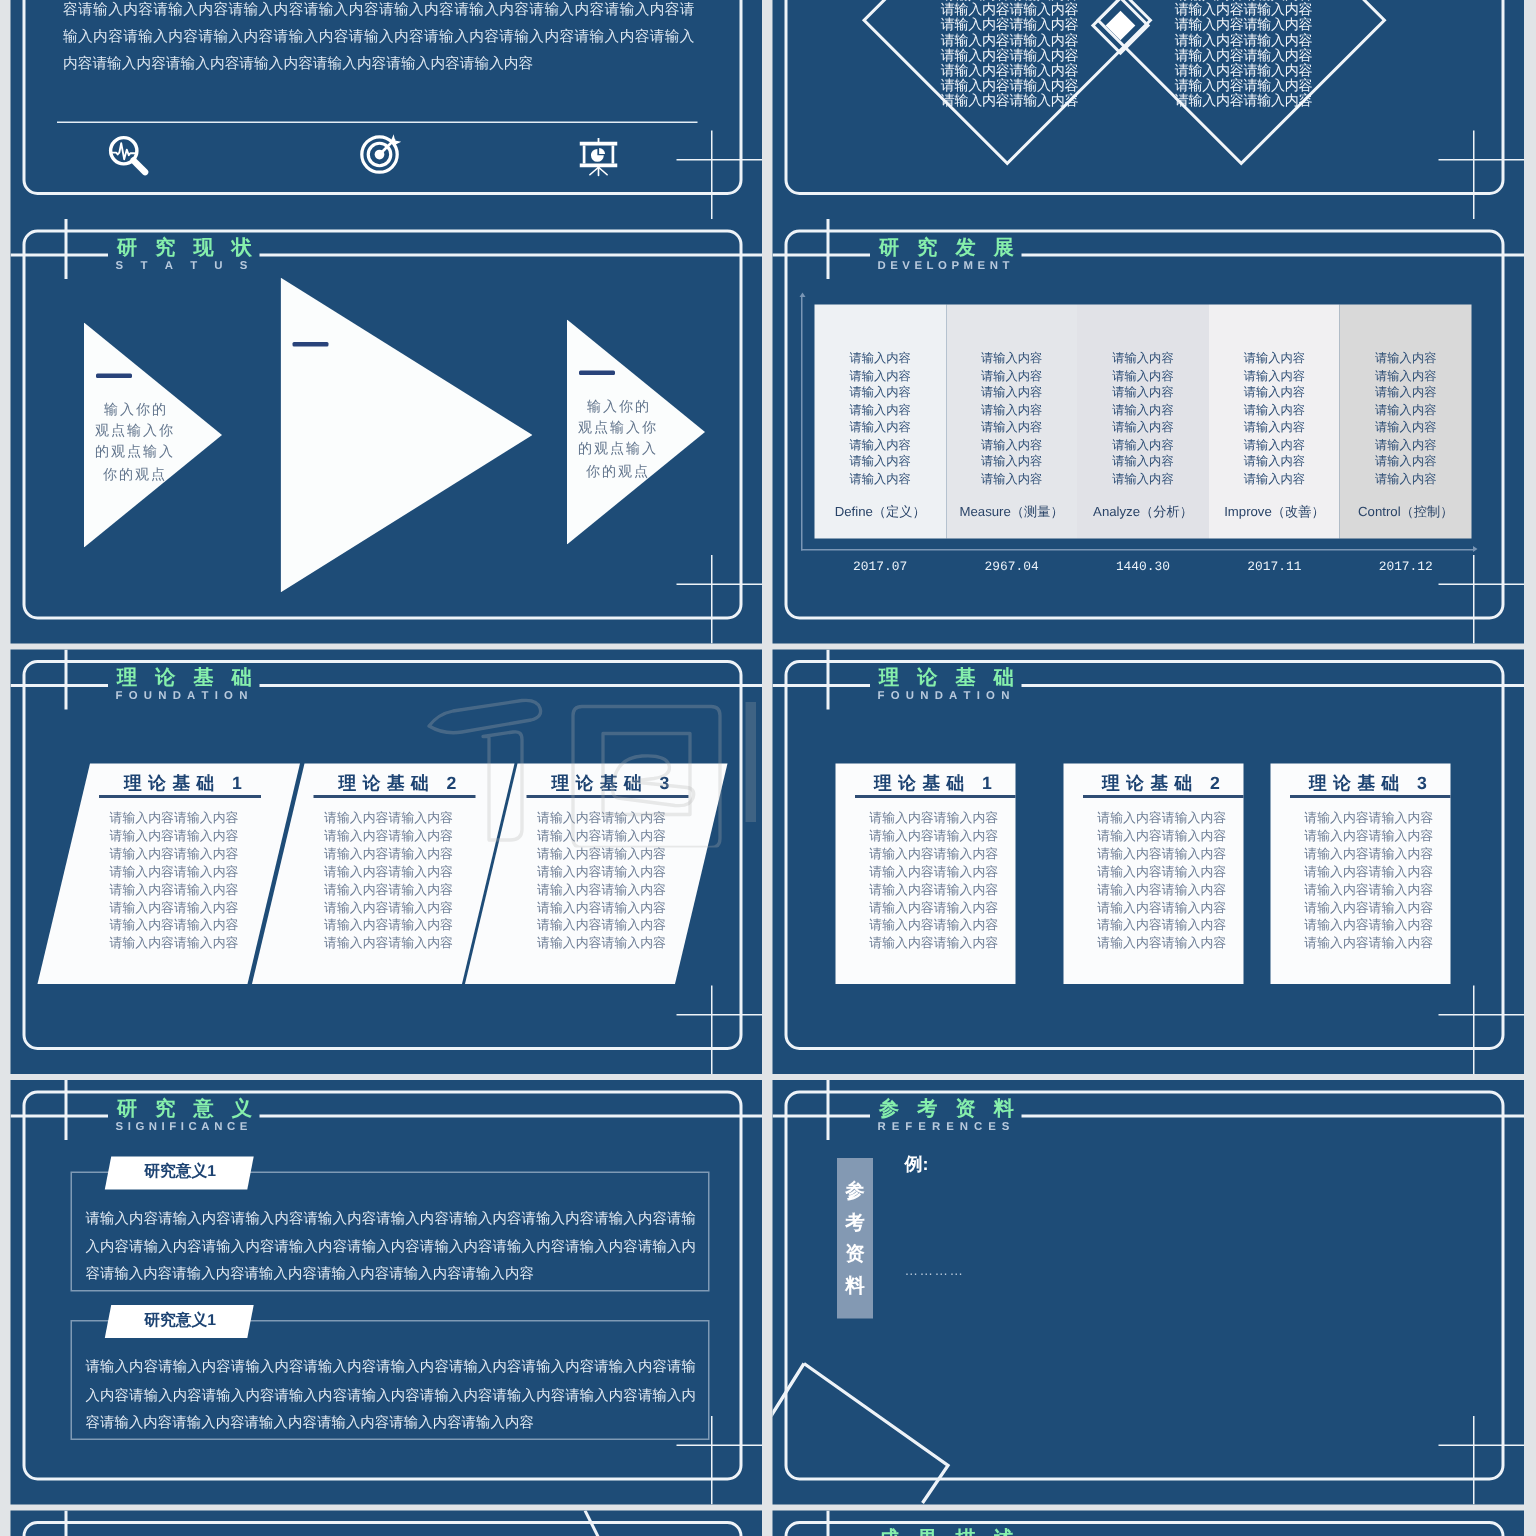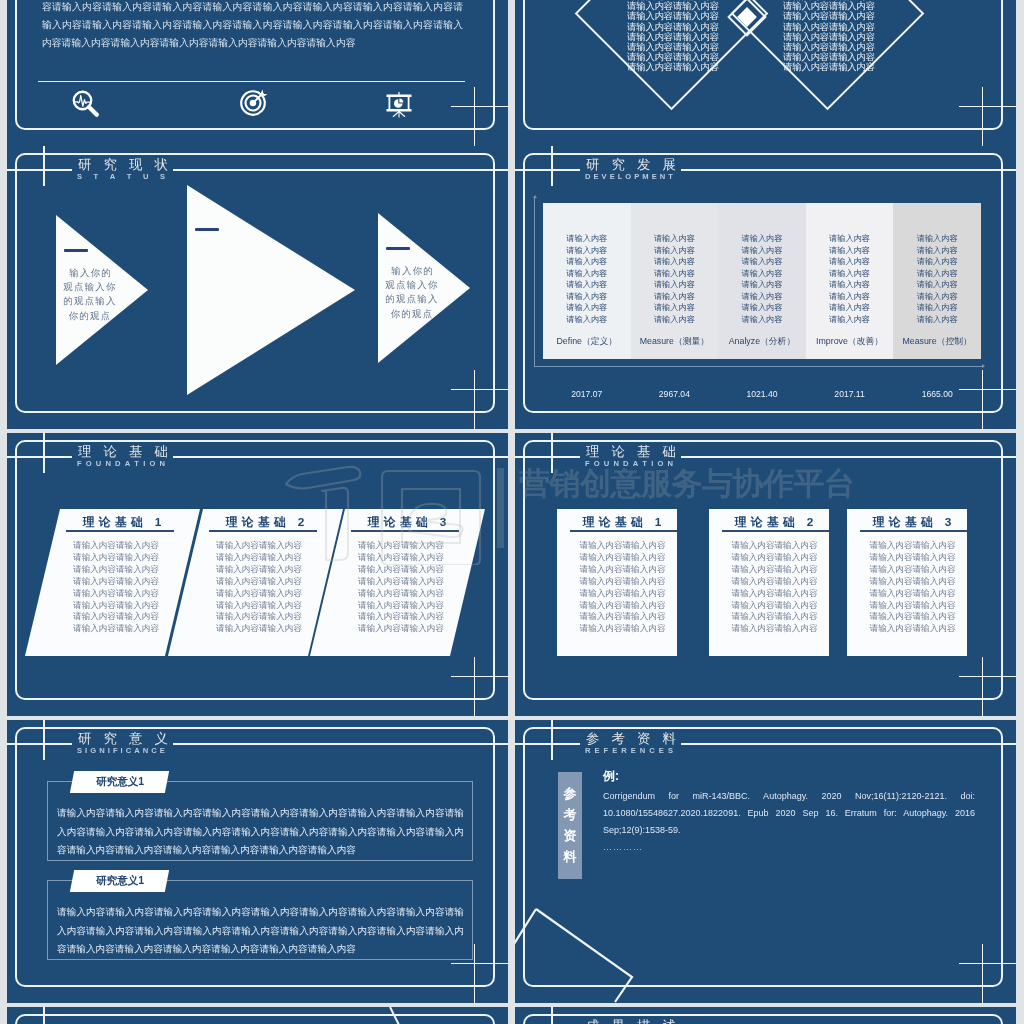--- a/index.html
+++ b/index.html
@@ -2,21 +2,21 @@
 <html><head>
 <meta charset="utf-8">
 <style>
 html,body{margin:0;padding:0;}
 body{width:1024px;height:1024px;background:#e1e4e7;overflow:hidden;
  font-family:"Liberation Sans",sans-serif;-webkit-font-smoothing:antialiased;}
 .page{position:relative;width:1024px;height:1024px;overflow:hidden;}
 .slide{position:absolute;background:#1e4c77;overflow:hidden;width:501px;height:283px;}
 
 .frame{position:absolute;left:8px;top:7px;right:13px;bottom:16px;border:2px solid #eef3f8;border-radius:10px;}
-.t-cn{position:absolute;left:71px;top:9.5px;color:#e5e5e5;font-weight:normal;letter-spacing:4.2px;
+.t-cn{position:absolute;left:71px;top:9.5px;color:#86efac;font-weight:bold;letter-spacing:4.2px;
   font-size:13.4px;white-space:nowrap;}
 .t-en{position:absolute;left:70px;top:25.5px;width:88px;color:#b9cadd;
   font-size:7.6px;font-weight:600;display:flex;justify-content:space-between;}
 .t-en i{font-style:normal;}
 .hrule{position:absolute;left:166px;right:0px;top:23px;height:1.5px;background:#eef3f8;}
 .body-txt{color:#dfe8f1;}
 
 
 .r1c1{left:7px;top:-137px;}
 .r1c2{left:515px;top:-137px;}
@@ -72,21 +72,21 @@
 .tt-b{left:187px;top:104px;width:88px;}
 .tt-c{left:378px;top:118px;width:54px;}
 
 
 .dev-cols{position:absolute;left:28px;top:57px;width:438px;height:156px;display:flex;}
 .dev-cols .col{flex:1;position:relative;}
 .dev-cols .col .lines{position:absolute;left:0;top:30px;width:100%;text-align:center;
   font-size:8.2px;line-height:11.5px;color:#2f4f76;}
 .dev-cols .col .cap{position:absolute;left:0;bottom:11px;width:100%;text-align:center;
   font-size:8.8px;color:#2a4468;}
-.dev-dates{position:absolute;left:28px;top:243px;width:438px;display:flex;}
+.dev-dates{position:absolute;left:28px;top:227px;width:438px;display:flex;font-family:Liberation Mono, monospace;}
 .dev-dates .d{flex:1;text-align:center;font-size:8.6px;color:#eaf1f8;}
 .dev-arrow{position:absolute;left:19px;top:52px;width:447px;height:168px;
   border-left:1.2px solid #7a96b5;border-bottom:1.2px solid #7a96b5;}
 .dev-arrow:before{content:"";position:absolute;left:-1.9px;top:-3px;border-left:2.2px solid transparent;
   border-right:2.2px solid transparent;border-bottom:3.6px solid #7a96b5;}
 .dev-arrow:after{content:"";position:absolute;right:-3px;bottom:-1.9px;border-top:2.2px solid transparent;
   border-bottom:2.2px solid transparent;border-left:3.6px solid #7a96b5;}
 
 
 .sk-wrap,.rc-wrap{position:absolute;left:0;top:0;width:100%;height:100%;}
@@ -319,29 +319,29 @@
           <div class="lines">
             <div>请输入内容</div>
             <div>请输入内容</div>
             <div>请输入内容</div>
             <div>请输入内容</div>
             <div>请输入内容</div>
             <div>请输入内容</div>
             <div>请输入内容</div>
             <div>请输入内容</div>
           </div>
-          <div class="cap">Measure（控制）</div>
+          <div class="cap">Control（控制）</div>
         </div>
       </div>
   <div class="dev-dates">
         <div class="d">2017.07</div>
         <div class="d">2967.04</div>
-        <div class="d">1021.40</div>
+        <div class="d">1440.30</div>
         <div class="d">2017.11</div>
-        <div class="d">1665.00</div>
+        <div class="d">2017.12</div>
       </div>
   <div class="dev-arrow"></div>
   <div class="deco-br">
         <i class="dv"></i>
         <i class="dh"></i>
       </div>
 </div>
 
 <div class="slide r3c1">
   <div class="frame"></div>
@@ -542,21 +542,20 @@
         <i>S</i>
       </div>
   <div class="hrule"></div>
   <div class="ref-tab">
         <span>参</span>
         <span>考</span>
         <span>资</span>
         <span>料</span>
       </div>
   <div class="ref-eg">例:</div>
-  <div class="ref-cit">Corrigendum for miR-143/BBC. Autophagy. 2020 Nov;16(11):2120-2121. doi: 10.1080/15548627.2020.1822091. Epub 2020 Sep 16. Erratum for: Autophagy. 2016 Sep;12(9):1538-59.</div>
   <div class="ref-dots">…………</div>
   <svg class="ref-poly" viewBox="0 0 140 100">
     <path d="M 22 2 L 118 70 L 101 95 M 22 2 L 0 37" fill="none" stroke="#eef3f8" stroke-width="2.2"></path>
   </svg>
   <div class="deco-br">
         <i class="dv"></i>
         <i class="dh"></i>
       </div>
 </div>
 
@@ -581,15 +580,14 @@
   <svg class="wm-logo" viewBox="0 0 210 110">
     <g fill="none" stroke="rgba(180,180,180,.28)" stroke-width="2.2" stroke-linejoin="round">
       <path d="M8 29 q6 -8 16 -10 l46 -7 q10 -1 12 5 q2 6 -6 8 l-46 8 q-12 2 -22 -4 z"></path>
       <path d="M44 36 l20 -3 q6 -1 6 5 l0 60 q0 7 -8 7 l-14 0 l0 -69 z"></path>
       <path d="M110 16 l86 0 q6 0 6 6 l0 82 q0 6 -6 6 l-86 0 q-6 0 -6 -6 l0 -82 q0 -6 6 -6 z"></path>
       <path d="M124 34 l58 0 l0 54 l-58 0 z"></path>
       <path d="M132 62 q4 -12 18 -13 q16 -1 18 6 q2 7 -10 9 l-16 2 l38 4 q6 1 4 7 q-2 6 -12 5 l-38 -5 q-6 -1 -2 -15 z"></path>
     </g>
   </svg>
   <div class="wm-bar"></div>
-  <div class="wm-t1">营销创意服务与协作平台</div>
 </div>
 </div>
 
 </body></html>

